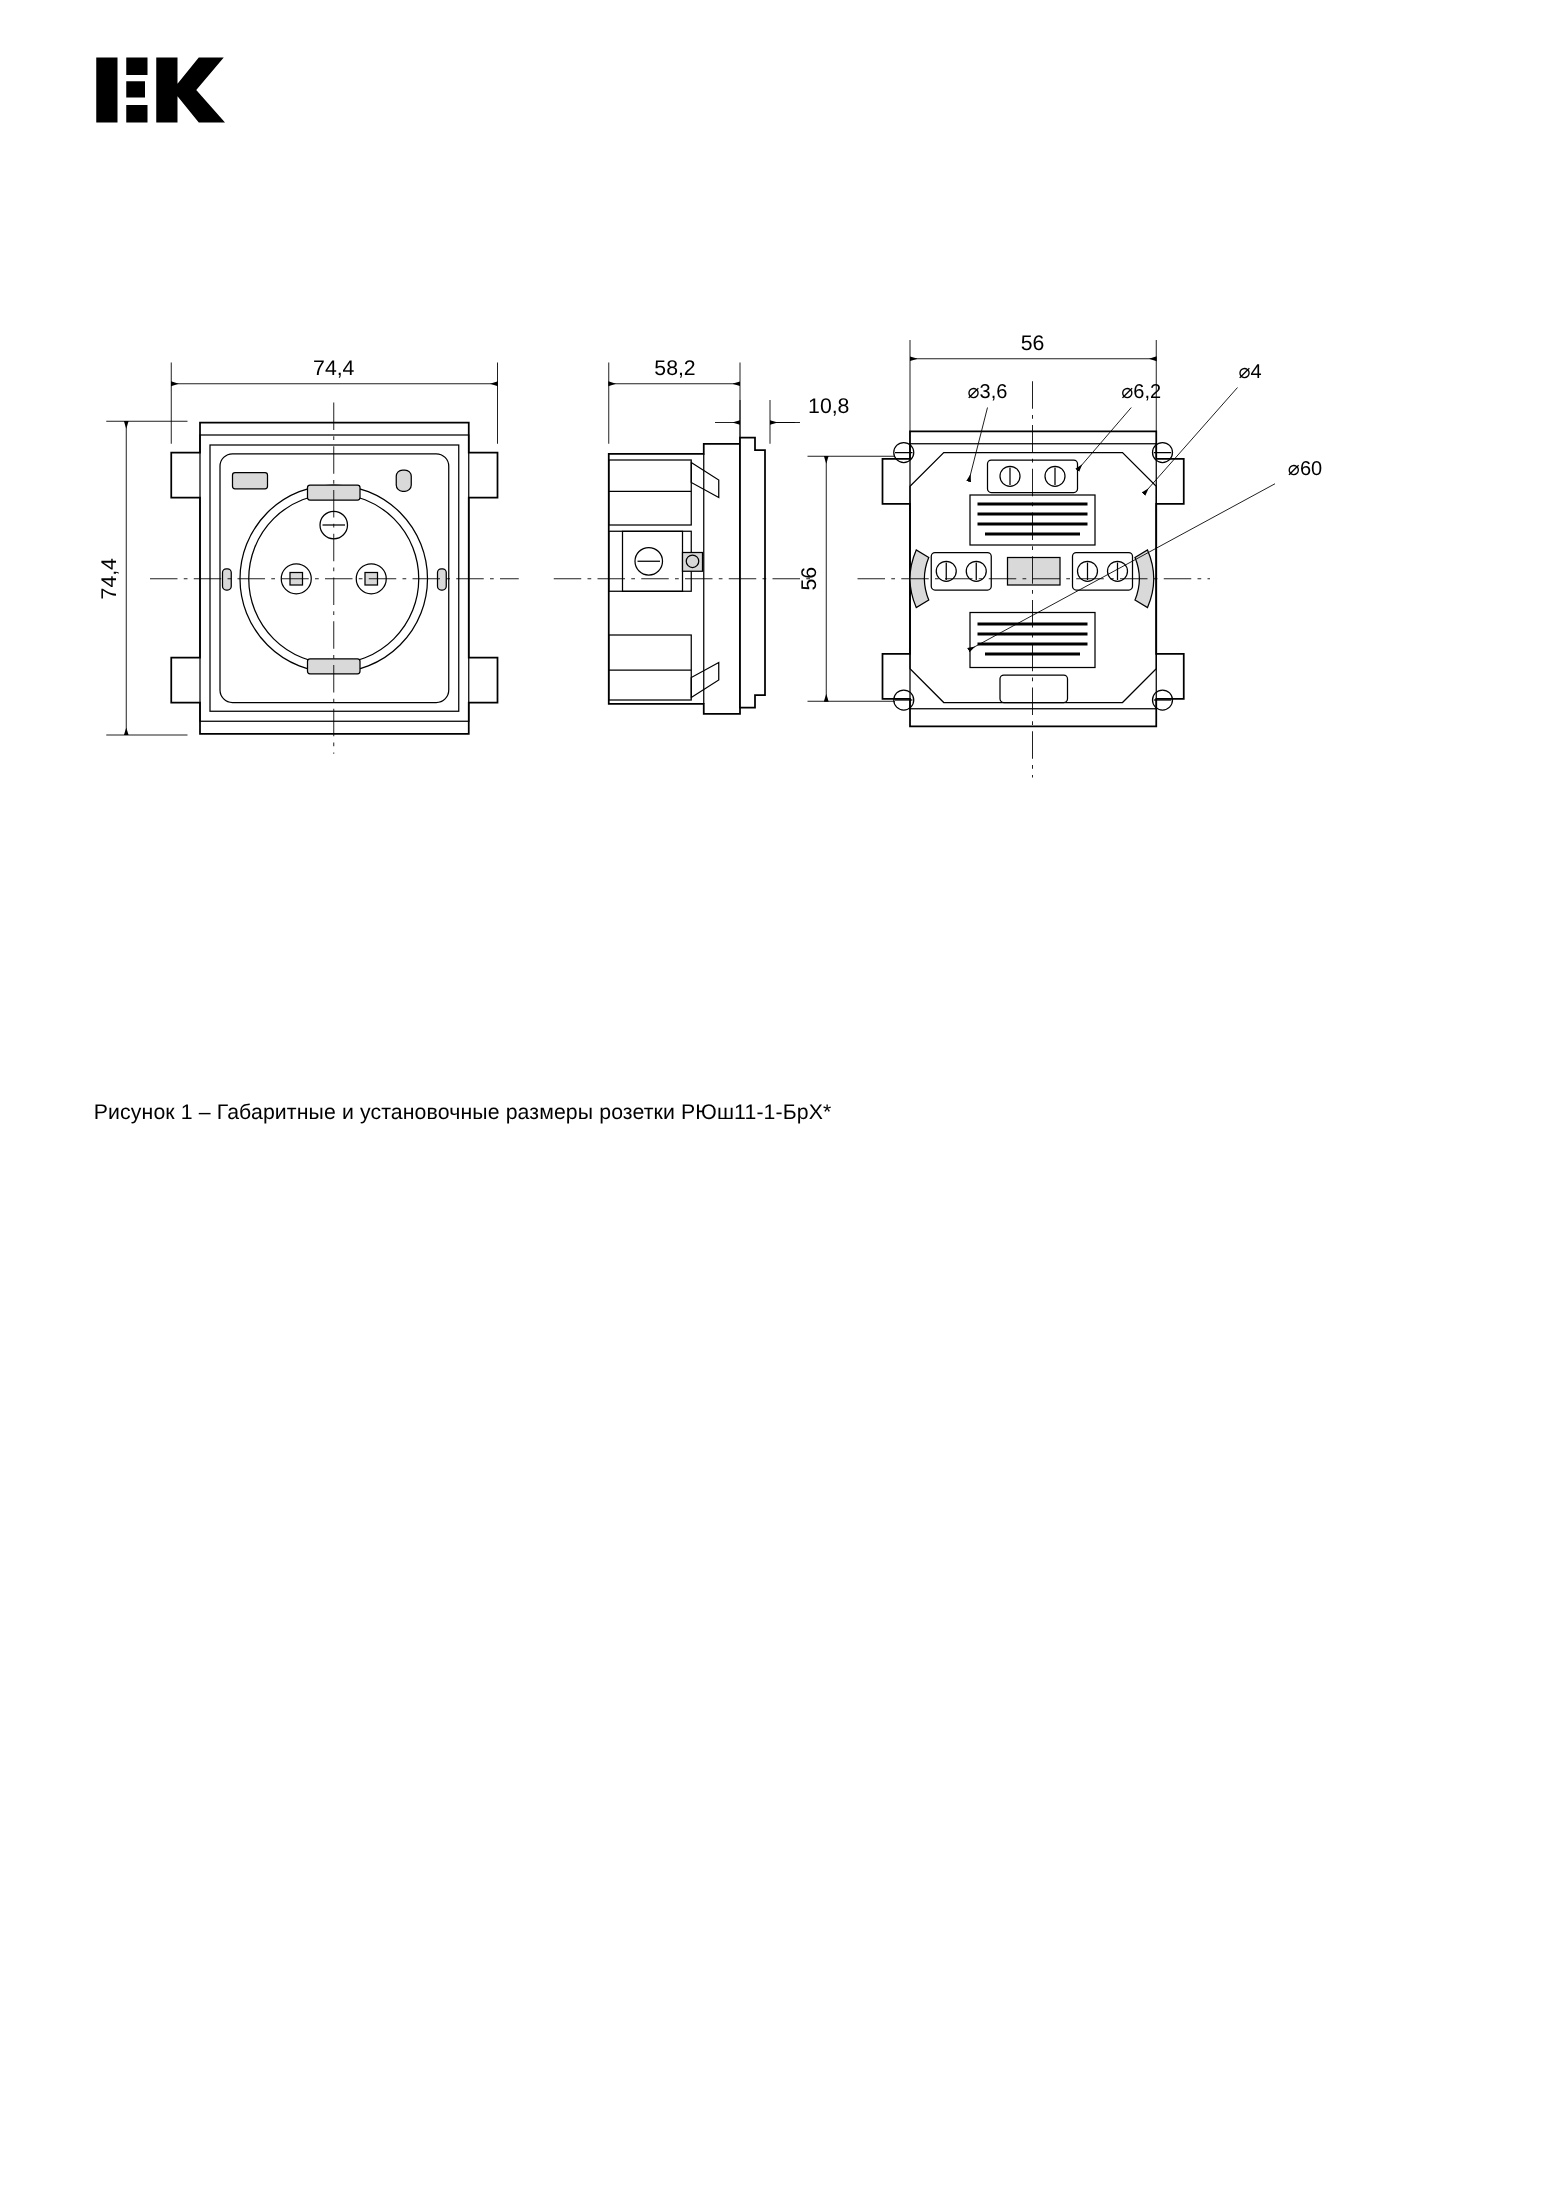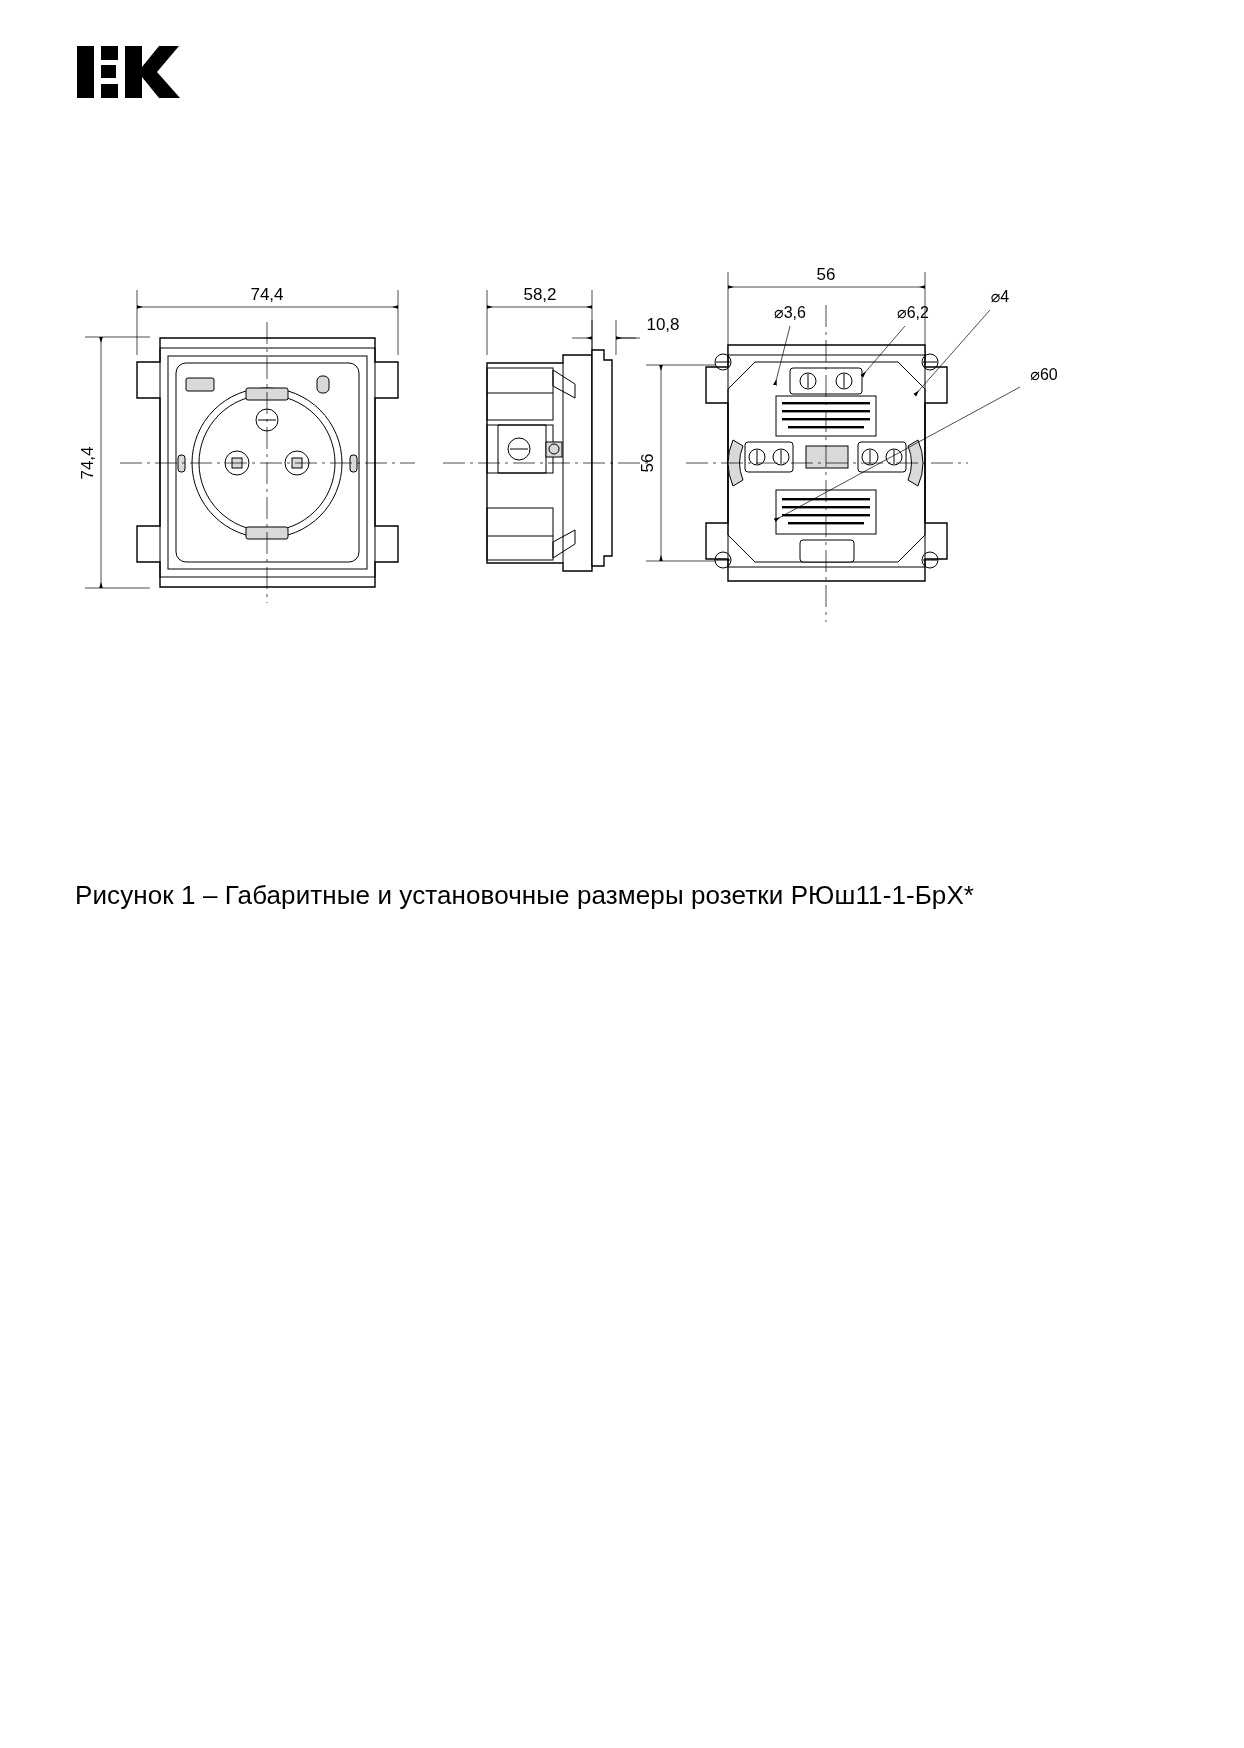--- a/index.html
+++ b/index.html
@@ -33,21 +33,21 @@
     left: 0;
     top: 250px;
     width: 1244px;
     height: 400px;
   }
   
   .caption {
     position: absolute;
     left: 75px;
     top: 880px;
-    font-size: 26px;
+    font-size: 17px;
     letter-spacing: 0.1px;
     color: #000;
     white-space: nowrap;
   }
   svg text {
     font-family: "Liberation Sans", sans-serif;
     fill: #000;
   }
 </style>
 </head>

